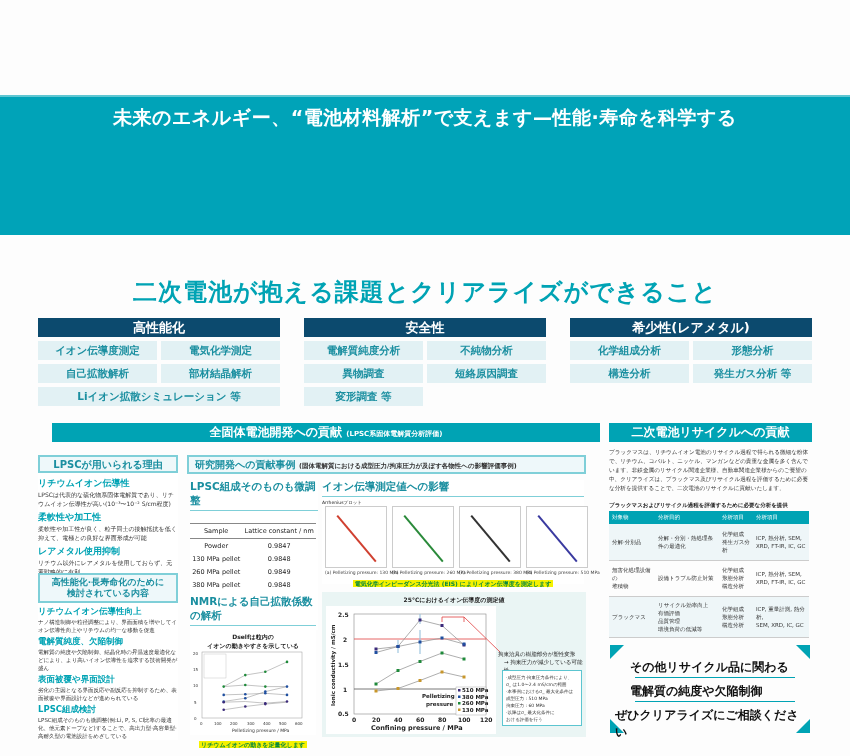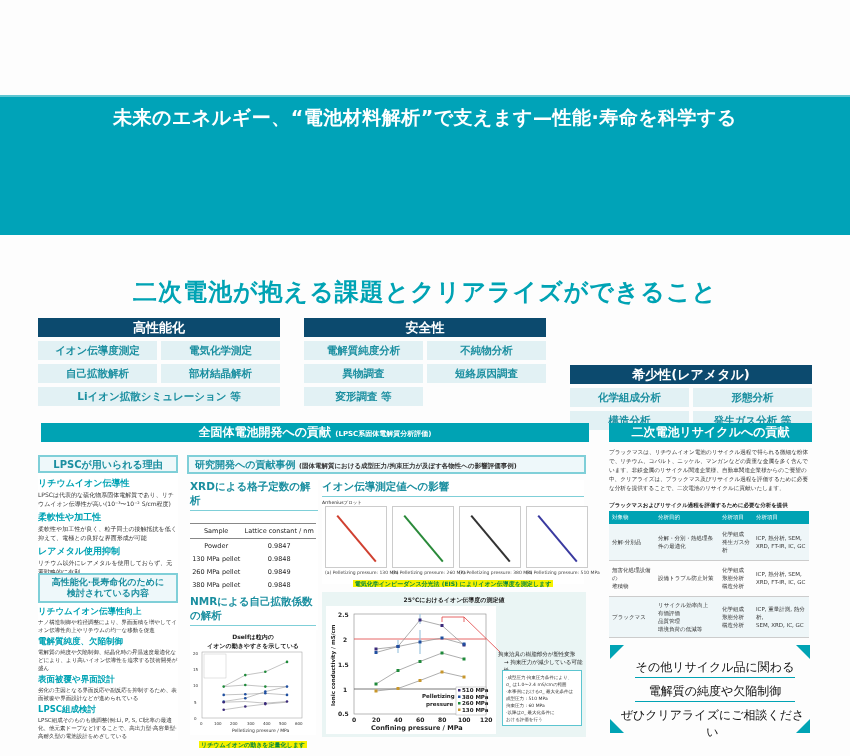--- a/index.html
+++ b/index.html
@@ -35,21 +35,21 @@
   .arr .line { position: absolute; left: 12px; top: 8px; width: 60px; height: 2px; transform-origin: 0 0; transform: rotate(50deg); background: #333; }
   .arr-cap { position: absolute; font-size: 4.5px; color: #444; white-space: nowrap; }
 
   table.rec { border-collapse: collapse; width: 200px; font-size: 5.5px; }
   table.rec th { background: #00a3b4; color: #fff; font-weight: normal; text-align: left; padding: 3px 3px; }
   table.rec td { border-bottom: 1px solid #ccc; padding: 4px 3px; vertical-align: middle; line-height: 8px; color: #333; }
   table.rec tr:nth-child(even) td { background: #eef6f8; }
 
   .cta { position: absolute; left: 610px; top: 645px; width: 200px; height: 88px; }
   .cta .corner { position: absolute; width: 0; height: 0; }
-  .cta-line { position: absolute; left: 20px; width: 170px; text-align: center; font-weight: normal; font-size: 12px; color: #111; }
+  .cta-line { position: absolute; left: 20px; width: 170px; text-align: left; font-weight: bold; font-size: 12px; color: #111; }
   .cta-sep { position: absolute; left: 25px; width: 160px; height: 1px; background: #00a3b4; }
 </style>
 </head>
 <body>
 
 <div class="hero">
   <p>未来のエネルギー、“電池材料解析”で支えます—性能·寿命を科学する</p>
 </div>
 
 <div class="sec-title">二次電池が抱える課題とクリアライズができること</div>
@@ -69,31 +69,31 @@
   <div class="cat-head">安全性</div>
   <div class="cat-grid">
     <div class="pill">電解質純度分析</div>
     <div class="pill">不純物分析</div>
     <div class="pill">異物調査</div>
     <div class="pill">短絡原因調査</div>
     <div class="pill">変形調査 等</div>
   </div>
 </div>
 
-<div class="cat" style="left:570px;width:242px;margin-top:47px;">
+<div class="cat" style="left:570px;width:242px;">
   <div class="cat-head">希少性(レアメタル)</div>
   <div class="cat-grid">
     <div class="pill">化学組成分析</div>
     <div class="pill">形態分析</div>
     <div class="pill">構造分析</div>
     <div class="pill">発生ガス分析 等</div>
   </div>
 </div>
 
-<div class="bar" style="left:41px;top:423px;width:548px;height:19px;line-height:19px;font-size:12px;">
+<div class="bar" style="left:52px;top:423px;width:548px;height:19px;line-height:19px;font-size:12px;">
   <span>全固体電池開発への貢献</span>
   <span style="font-size:7px;">(LPSC系固体電解質分析評価)</span>
 </div>
 
 <div class="panel" style="left:38px;top:455px;width:140px;">
   <div class="box-title" style="font-size:10px;height:18px;line-height:15px;">LPSCが用いられる理由</div>
   <div style="margin-top:4px;">
     <div class="h-teal" style="font-size:9px;">リチウムイオン伝導性</div>
     <div class="small">LPSCは代表的な硫化物系固体電解質であり、リチウムイオン伝導性が高い(10⁻³〜10⁻² S/cm程度)</div>
     <div class="h-teal" style="font-size:9px;margin-top:3px;">柔軟性や加工性</div>
@@ -119,21 +119,21 @@
     <div class="small" style="font-size:5.5px;line-height:8px;">LPSC組成そのものも微調整(例:Li, P, S, Cl比率の最適化、他元素ドープなど)することで、高出力型·高容量型·高耐久型の電池設計をめざしている</div>
   </div>
 </div>
 
 <div class="box-title" style="position:absolute;left:187px;top:455px;width:399px;height:19px;line-height:15px;text-align:left;padding-left:6px;font-size:10px;">
   <span>研究開発への貢献事例</span>
   <span style="font-size:6.5px;color:#333;">(固体電解質における成型圧力/拘束圧力が及ぼす各物性への影響評価事例)</span>
 </div>
 
 <div class="panel" style="left:190px;top:480px;width:128px;">
-  <div class="sub-h" style="text-align:left;">XRDによる格子定数の解析</div>
+  <div class="sub-h" style="text-align:left;">LPSC組成そのものも微調整</div>
   <table class="lat" style="margin-top:12px;">
     <tbody>
         <tr>
       <th>Sample</th>
       <th>Lattice constant / nm</th>
     </tr>
     <tr>
           <td>Powder</td>
           <td>0.9847</td>
         </tr>

